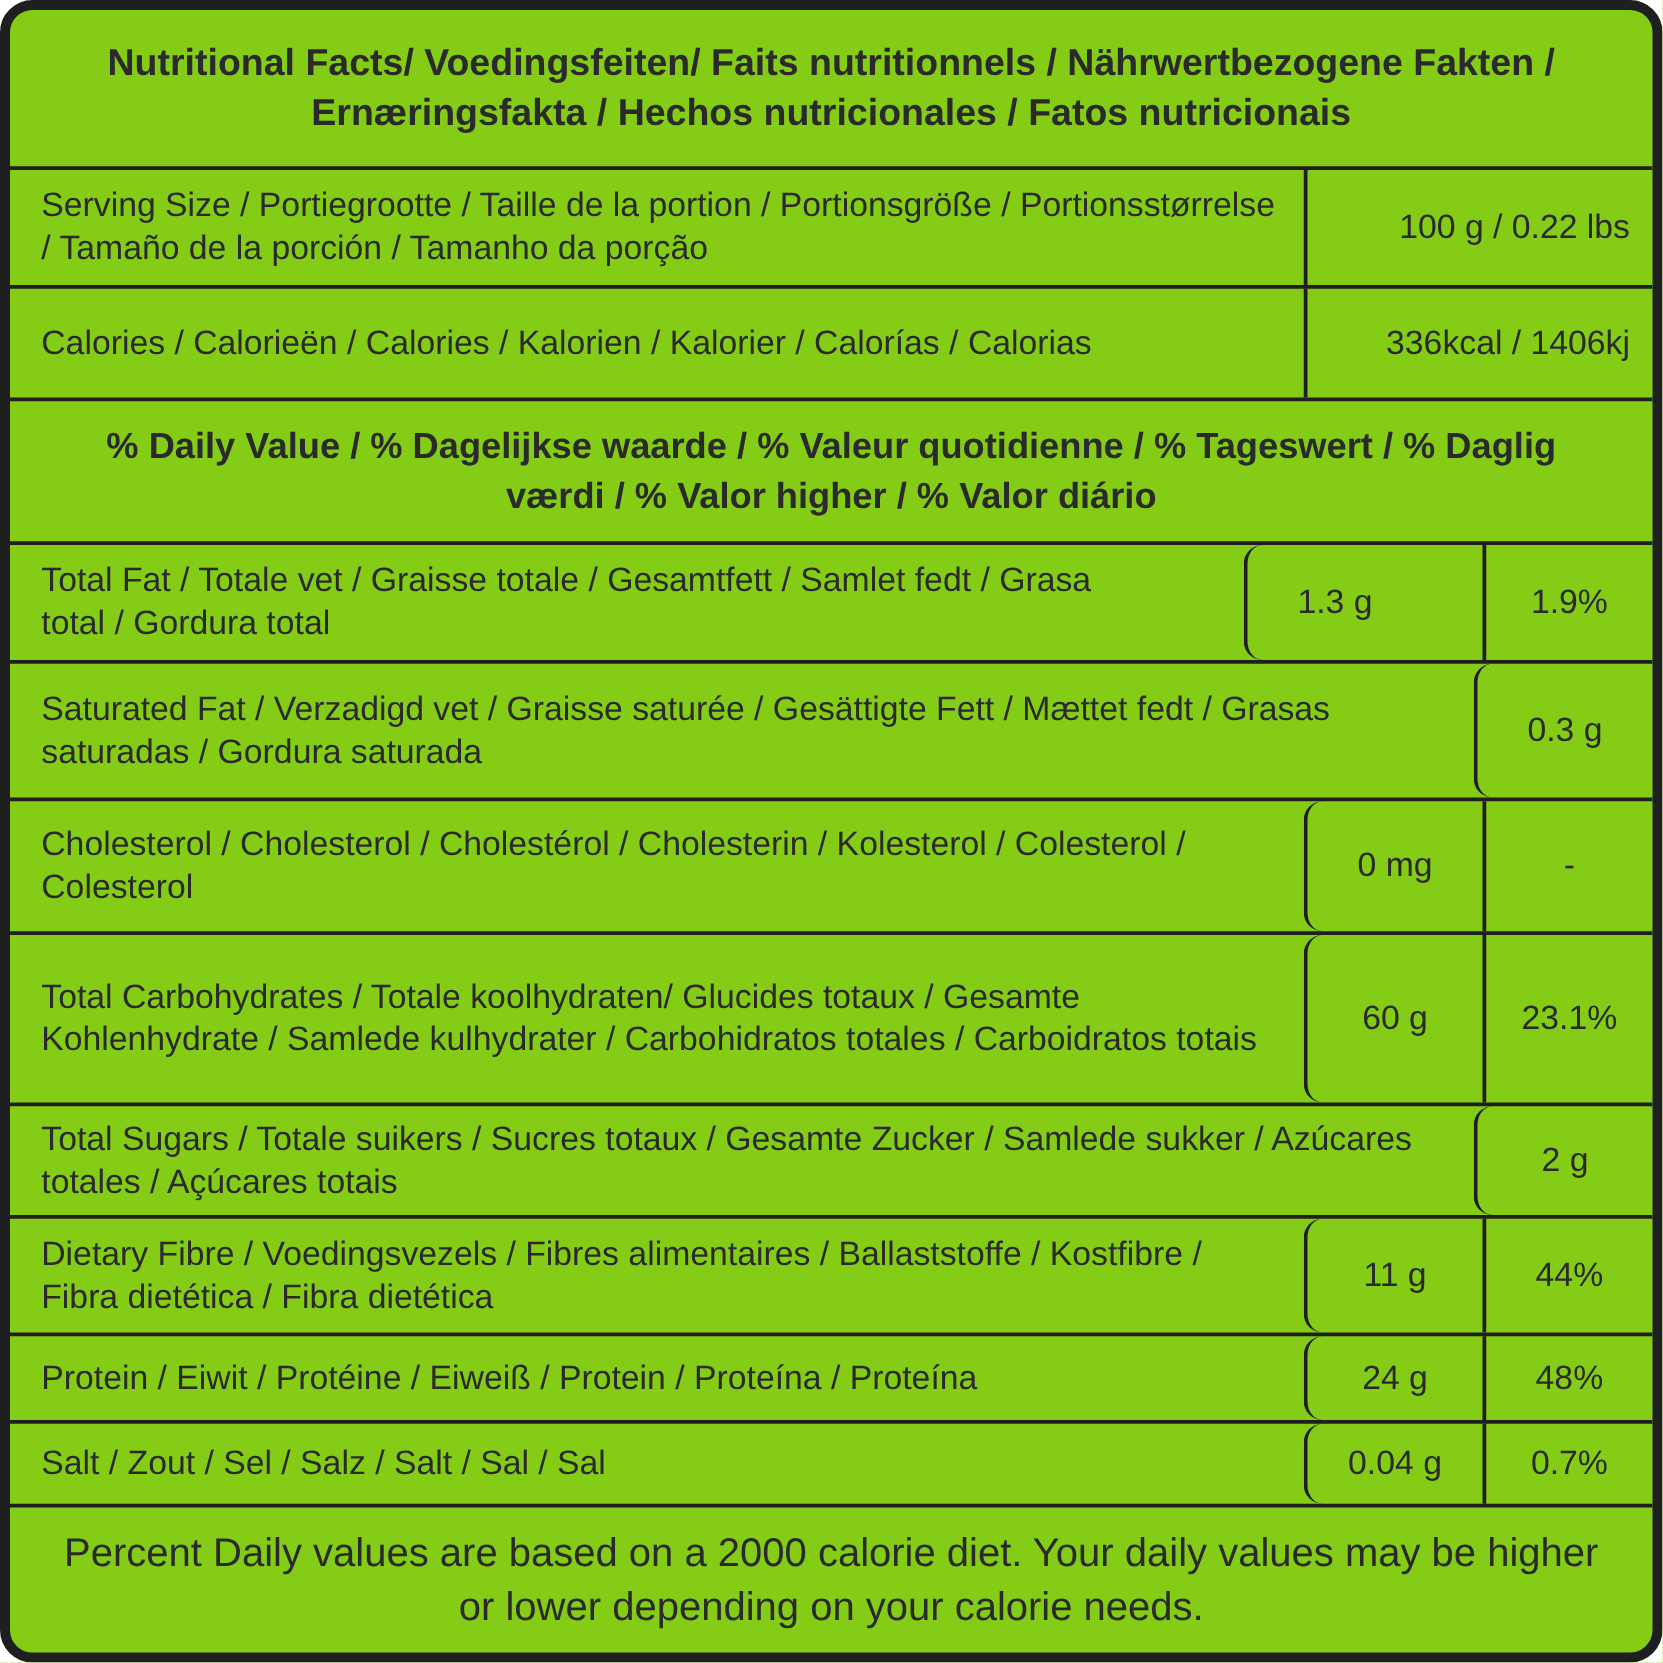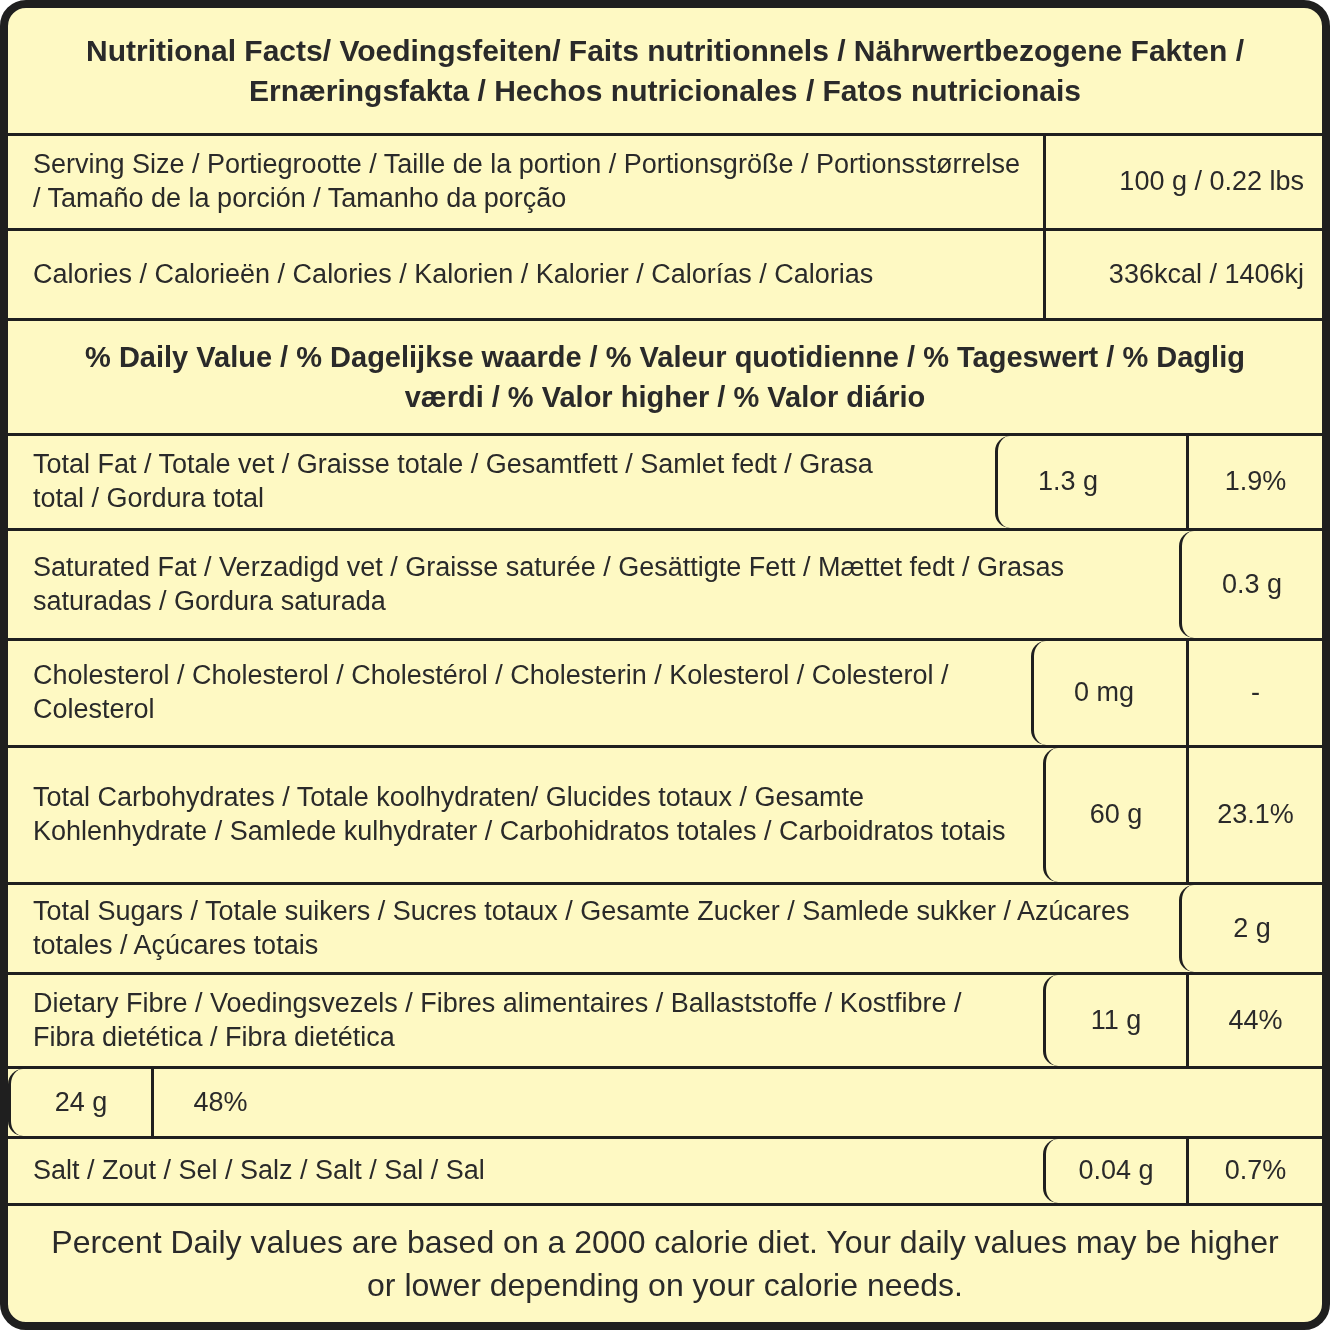--- a/index.html
+++ b/index.html
@@ -1,20 +1,20 @@
 <!DOCTYPE html>
 <html><head>
 <meta charset="utf-8">
 <style>
   html, body { margin: 0; padding: 0; background: #ffffff; }
   .sheet {
     width: 1330px;
     height: 1330px;
     box-sizing: border-box;
-    background: #fef9c3;
+    background: #84cc16;
     border: 8px solid #1f1f1f;
     border-radius: 26px;
     overflow: hidden;
     display: flex;
     flex-direction: column;
     font-family: "Liberation Sans", sans-serif;
     color: #2a2a2a;
     font-size: 27px;
     line-height: 1.25;
   }
@@ -25,21 +25,21 @@
     flex: 0 0 auto;
   }
   .row:first-child { border-top: none; }
 
   .r-title    { height: 125px; align-items: center; justify-content: center; }
   .r-serving  { height: 95px;  }
   .r-calories { height: 90px;  }
   .r-dvh      { height: 115px; align-items: center; justify-content: center; }
   .r-fat      { height: 95px; gap: 48px;  }
   .r-satfat   { height: 110px; }
-  .r-chol     { height: 107px; gap: 12px; }
+  .r-chol     { height: 107px; }
   .r-carb     { height: 137px; }
   .r-sugar    { height: 90px;  }
   .r-fibre    { height: 94px;  }
   .r-protein  { height: 70px;  }
   .r-salt     { height: 67px;  }
   .r-foot     { flex: 1 1 auto; align-items: center; justify-content: center; }
 
   .title-text {
     font-weight: bold;
     font-size: 30px;
@@ -157,20 +157,21 @@
     <div class="cell-amount">2 g</div>
   </div>
 
   <div class="row r-fibre">
     <div class="cell-label">Dietary Fibre / Voedingsvezels / Fibres alimentaires / Ballaststoffe / Kostfibre / Fibra dietética / Fibra dietética</div>
     <div class="cell-amount">11 g</div>
     <div class="cell-dv">44%</div>
   </div>
 
   <div class="row r-protein">
+    <div class="cell-label">Protein / Eiwit / Protéine / Eiweiß / Protein / Proteína / Proteína</div>
     <div class="cell-amount">24 g</div>
     <div class="cell-dv">48%</div>
   </div>
 
   <div class="row r-salt">
     <div class="cell-label">Salt / Zout / Sel / Salz / Salt / Sal / Sal</div>
     <div class="cell-amount">0.04 g</div>
     <div class="cell-dv">0.7%</div>
   </div>
 

